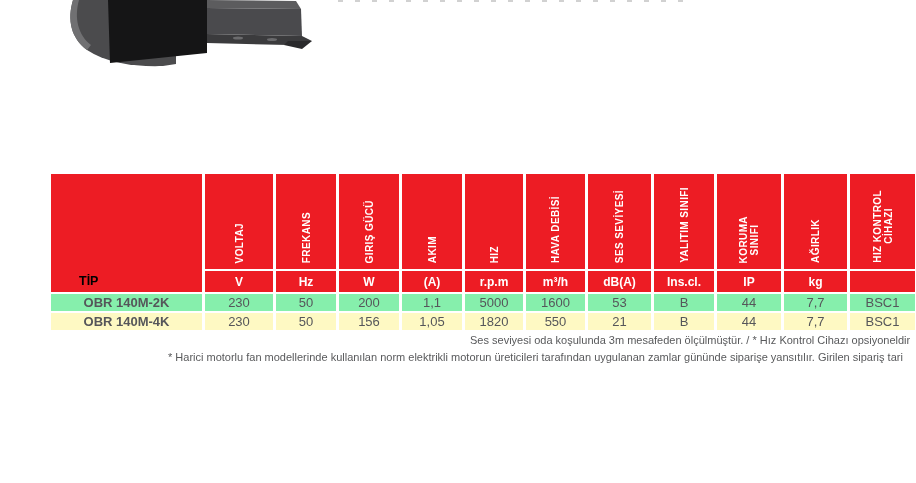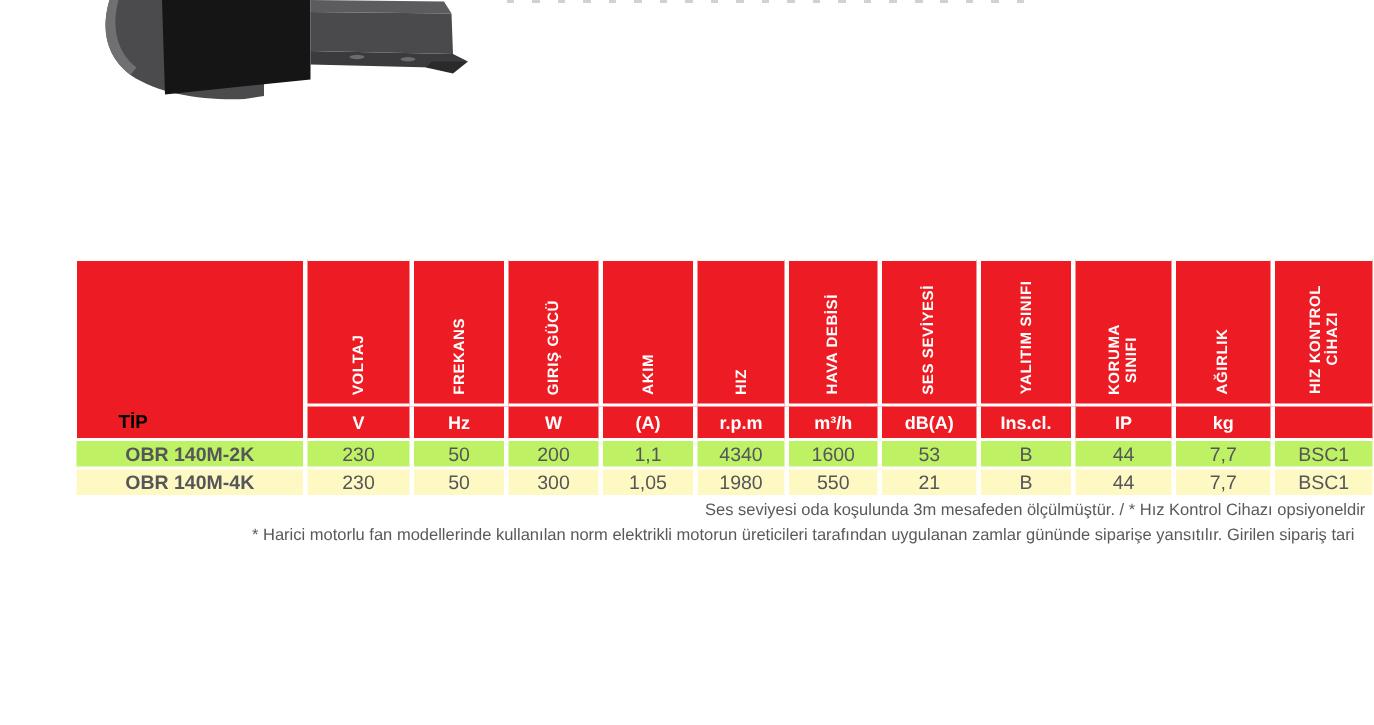--- a/index.html
+++ b/index.html
@@ -51,21 +51,21 @@
 
   tr.unit-row td {
     background: #ed1c24; color: #ffffff; font-weight: bold;
     font-size: 12px; text-align: center; height: 21px;
   }
 
   tr.data-row td {
     text-align: center; font-size: 13px; color: #55565a; height: 17px;
   }
   tr.data-row td.tip { font-weight: bold; }
-  tr.data-row.light td { background: #bef264; }
+  tr.data-row.light td { background: #86efac; }
   tr.data-row.dark  td { background: #fef9c3; }
 
   .footnote {
     position: absolute; white-space: nowrap;
     font-size: 11px; color: #58595b;
   }
   .footnote-1 { top: 334px; left: 470px; }
   .footnote-2 { top: 351px; left: 168px; text-align: center; }
 </style>
 </head>
@@ -179,35 +179,35 @@
       <td></td>
     </tr>
   </thead>
   <tbody>
     <tr class="data-row light">
       <td class="tip">OBR 140M-2K</td>
       <td>230</td>
       <td>50</td>
       <td>200</td>
       <td>1,1</td>
-      <td>4340</td>
+      <td>5000</td>
       <td>1600</td>
       <td>53</td>
       <td>B</td>
       <td>44</td>
       <td>7,7</td>
       <td>BSC1</td>
     </tr>
     <tr class="data-row dark">
       <td class="tip">OBR 140M-4K</td>
       <td>230</td>
       <td>50</td>
-      <td>300</td>
+      <td>156</td>
       <td>1,05</td>
-      <td>1980</td>
+      <td>1820</td>
       <td>550</td>
       <td>21</td>
       <td>B</td>
       <td>44</td>
       <td>7,7</td>
       <td>BSC1</td>
     </tr>
   </tbody>
 </table>
 

